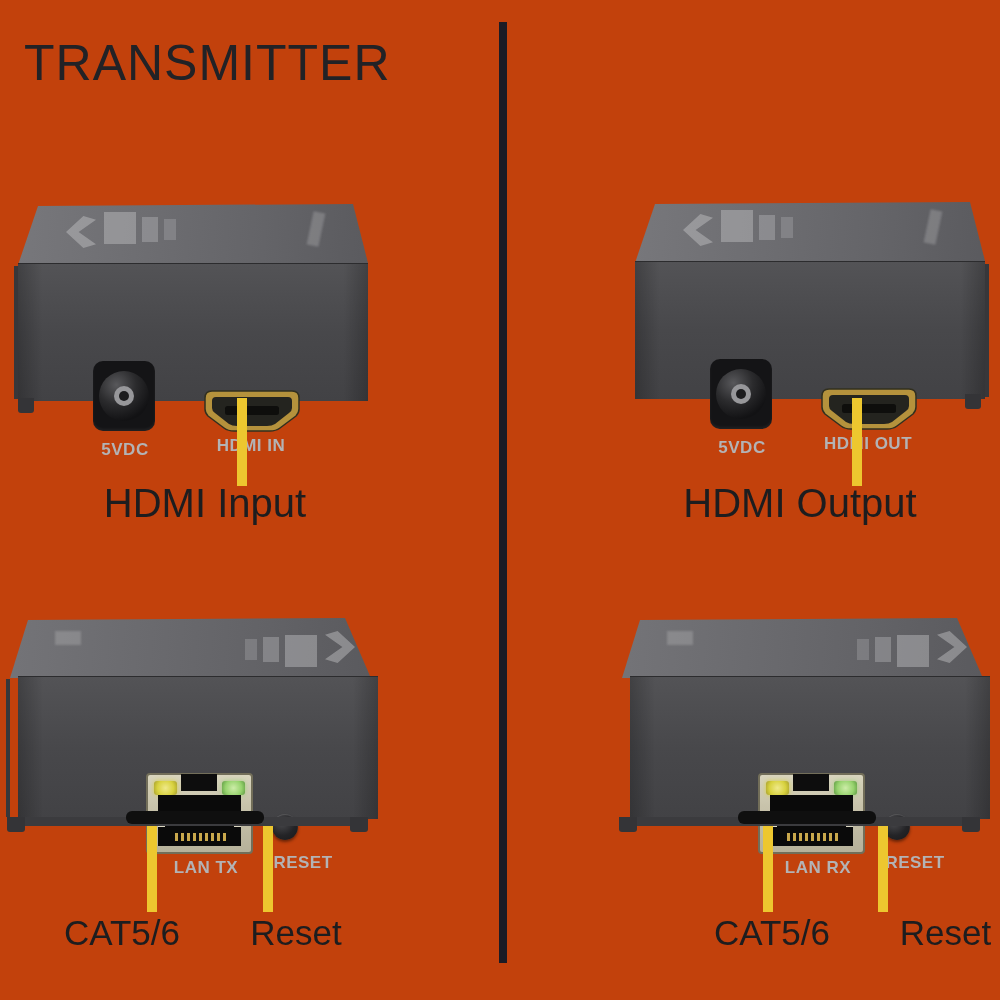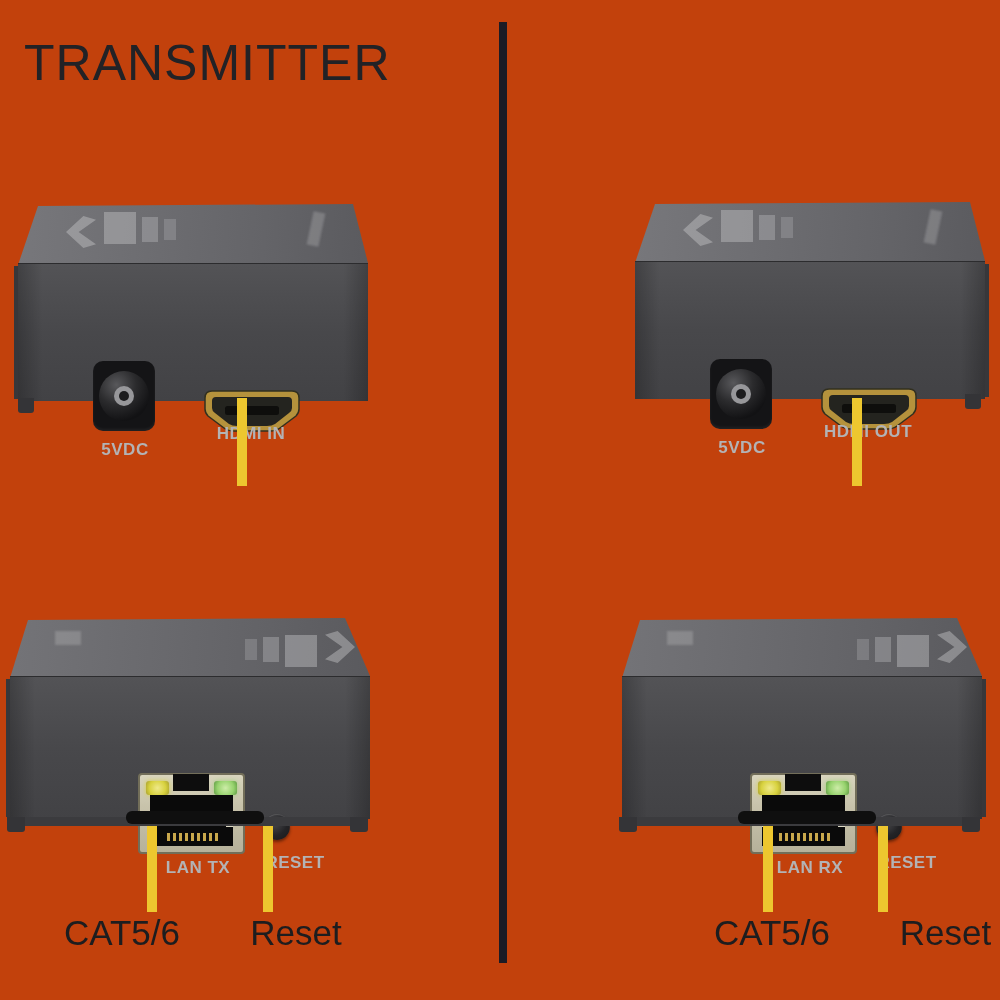--- a/index.html
+++ b/index.html
@@ -35,21 +35,21 @@
     clip-path:polygon(23px 7px, 340px 5px, 365px 63px, 5px 65px);
     background:linear-gradient(95deg,#747478,#626266 70%,#59595d);
   }
   .front-face {
     position:absolute; border-top:1px solid #2c2c2e;
     background:
       linear-gradient(90deg, rgba(0,0,0,.22), rgba(0,0,0,0) 7%, rgba(0,0,0,0) 93%, rgba(0,0,0,.22)),
       linear-gradient(180deg, #535356, var(--device-front,#48484b) 50%, #424245);
   }
   .dev-top .front-face    { left:8px; top:65px; width:350px; height:137px;text-decoration:underline; }
-  .dev-bottom .front-face { left:5px; top:63px; width:360px; height:142px; }
+  .dev-bottom .front-face { left:13px; top:63px; width:360px; height:142px; }
   .sliver { position:absolute; background:#37373a; }
   .dev-top.side-left  .sliver { left:4px;   top:68px; width:4px; height:133px; }
   .dev-top.side-right .sliver { left:358px; top:68px; width:4px; height:133px; }
   .dev-bottom .sliver-l { left:1px;   top:66px; width:4px; height:138px; }
   .dev-bottom .sliver-r { left:365px; top:66px; width:4px; height:138px; }
   .foot { position:absolute; background:#343437; border-radius:0 0 3px 3px; }
   .lip  { position:absolute; left:8px; top:204px; width:354px; height:9px; background:#3b3b3e; }
   .vent { position:absolute; left:121px; top:198px; width:138px; height:13px; background:#0f0f0f; border-radius:6px; }
 
   
@@ -81,21 +81,21 @@
 
   
   .hdmi { position:absolute; left:185px; top:126px; }
 
   
   .port-label {
     position:absolute; text-align:center; font-size:17px; font-weight:bold;
     letter-spacing:.5px; color:var(--port-label,#b3b3b5); white-space:nowrap;
   }
   .lbl-power { left:75px;  top:176px; width:64px; }
-  .lbl-hdmi  { left:181px; top:160px; width:104px; }
+  .lbl-hdmi  { left:181px; top:172px; width:104px; }
   .lbl-lan   { left:133px; top:181px; width:110px; }
   .lbl-reset { left:235px; top:176px; width:100px; }
 
   
   .rj45 {
     position:absolute; left:128px; top:96px; width:107px; height:81px; border-radius:4px;
     background:linear-gradient(180deg,#d9d5bf,var(--rj45-frame,#c8c3ab) 40%,#b6b19a);
     border:2px solid #726e59; box-sizing:border-box;
   }
   .rj-latch { position:absolute; left:33px; top:-1px; width:36px; height:17px; background:#0d0d0d; }
@@ -243,22 +243,24 @@
       <div class="port-label lbl-lan">LAN RX</div>
       <div class="port-label lbl-reset">RESET</div>
     </div>
     <div class="lip"></div>
     <div class="vent"></div>
     <div class="foot" style="left:2px;top:204px;width:18px;height:15px"></div>
     <div class="foot" style="left:345px;top:204px;width:18px;height:15px"></div>
   </div>
 
   <div class="callout-line" style="left:237px;top:398px;height:88px"></div>
+  <div class="callout-label cl-40" style="left:40px;top:481px;width:330px">HDMI Input</div>
 
   <div class="callout-line" style="left:852px;top:398px;height:88px"></div>
+  <div class="callout-label cl-40" style="left:640px;top:481px;width:320px">HDMI Output</div>
 
   <div class="callout-line" style="left:147px;top:826px;height:86px"></div>
   <div class="callout-line" style="left:263px;top:826px;height:86px"></div>
   <div class="callout-label cl-42" style="left:38px;top:913px;width:168px">CAT5/6</div>
   <div class="callout-label cl-42" style="left:240px;top:913px;width:112px">Reset</div>
 
   <div class="callout-line" style="left:763px;top:826px;height:86px"></div>
   <div class="callout-line" style="left:878px;top:826px;height:86px"></div>
   <div class="callout-label cl-42" style="left:688px;top:913px;width:168px">CAT5/6</div>
   <div class="callout-label cl-42" style="left:888px;top:913px;width:115px">Reset</div>

